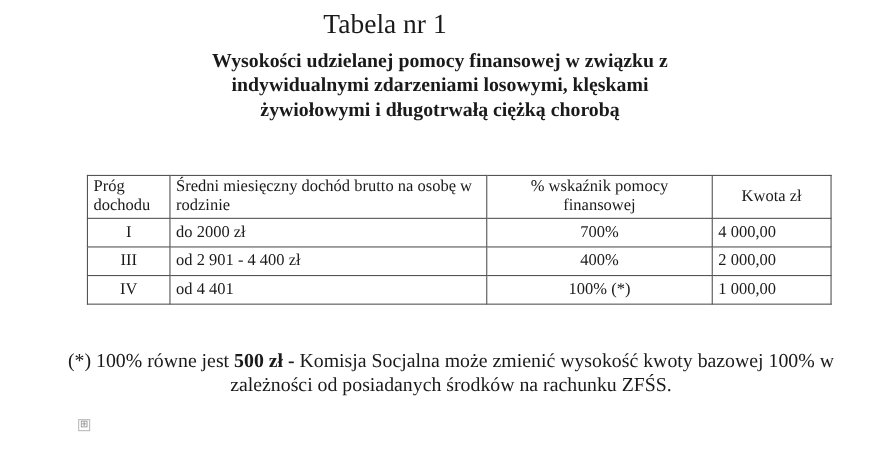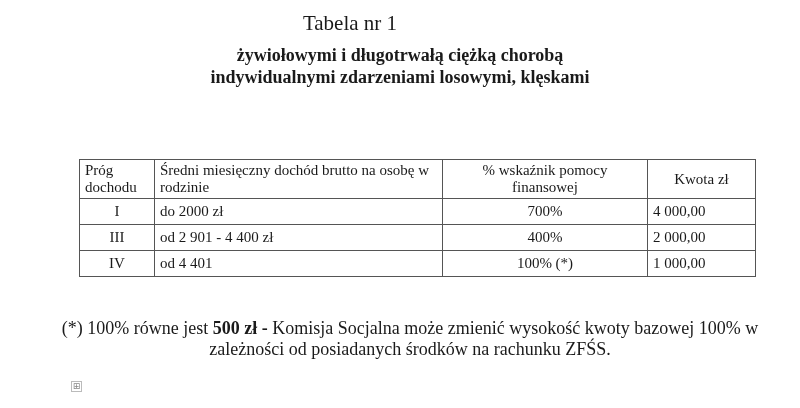--- a/index.html
+++ b/index.html
@@ -2,21 +2,21 @@
 <html><head>
 <meta charset="utf-8">
 <style>
   html, body { margin: 0; padding: 0; }
   body {
     width: 800px; height: 408px; background: #ffffff; position: relative; overflow: hidden;
     font-family: "Liberation Serif", "DejaVu Serif", serif; color: #1a1a1a;
   }
   .caption {
     position: absolute; left: 0; width: 700px; top: 12px; text-align: center;
-    font-size: 21px; line-height: 22px;
+    font-size: 25px; line-height: 22px;
   }
   .title {
     position: absolute; left: 0; width: 800px; top: 44px; text-align: center;
     font-size: 18px; font-weight: bold; line-height: 22px;
   }
   .title div { white-space: nowrap; }
   table.grid {
     position: absolute; left: 79px; top: 159px; width: 677px;
     border-collapse: collapse; font-size: 15px; line-height: 17px;
   }
@@ -39,22 +39,23 @@
     border: 1px solid #bbb; font-size: 9px; line-height: 9px; text-align: center; color: #888;
     font-family: "DejaVu Sans", sans-serif;
   }
 </style>
 </head>
 <body>
 
 <div class="caption">Tabela nr 1</div>
 
 <div class="title">
+  <div>Wysokości udzielanej pomocy finansowej w związku z</div>
+  <div>indywidualnymi zdarzeniami losowymi, klęskami</div>
   <div>żywiołowymi i długotrwałą ciężką chorobą</div>
-  <div>indywidualnymi zdarzeniami losowymi, klęskami</div>
 </div>
 
 <table class="grid">
   <tbody>
       <tr>
     <th class="c1">Próg dochodu</th>
     <th class="c2">Średni miesięczny dochód brutto na osobę w rodzinie</th>
     <th class="c3 center">% wskaźnik pomocy finansowej</th>
     <th class="center">Kwota zł</th>
   </tr>

